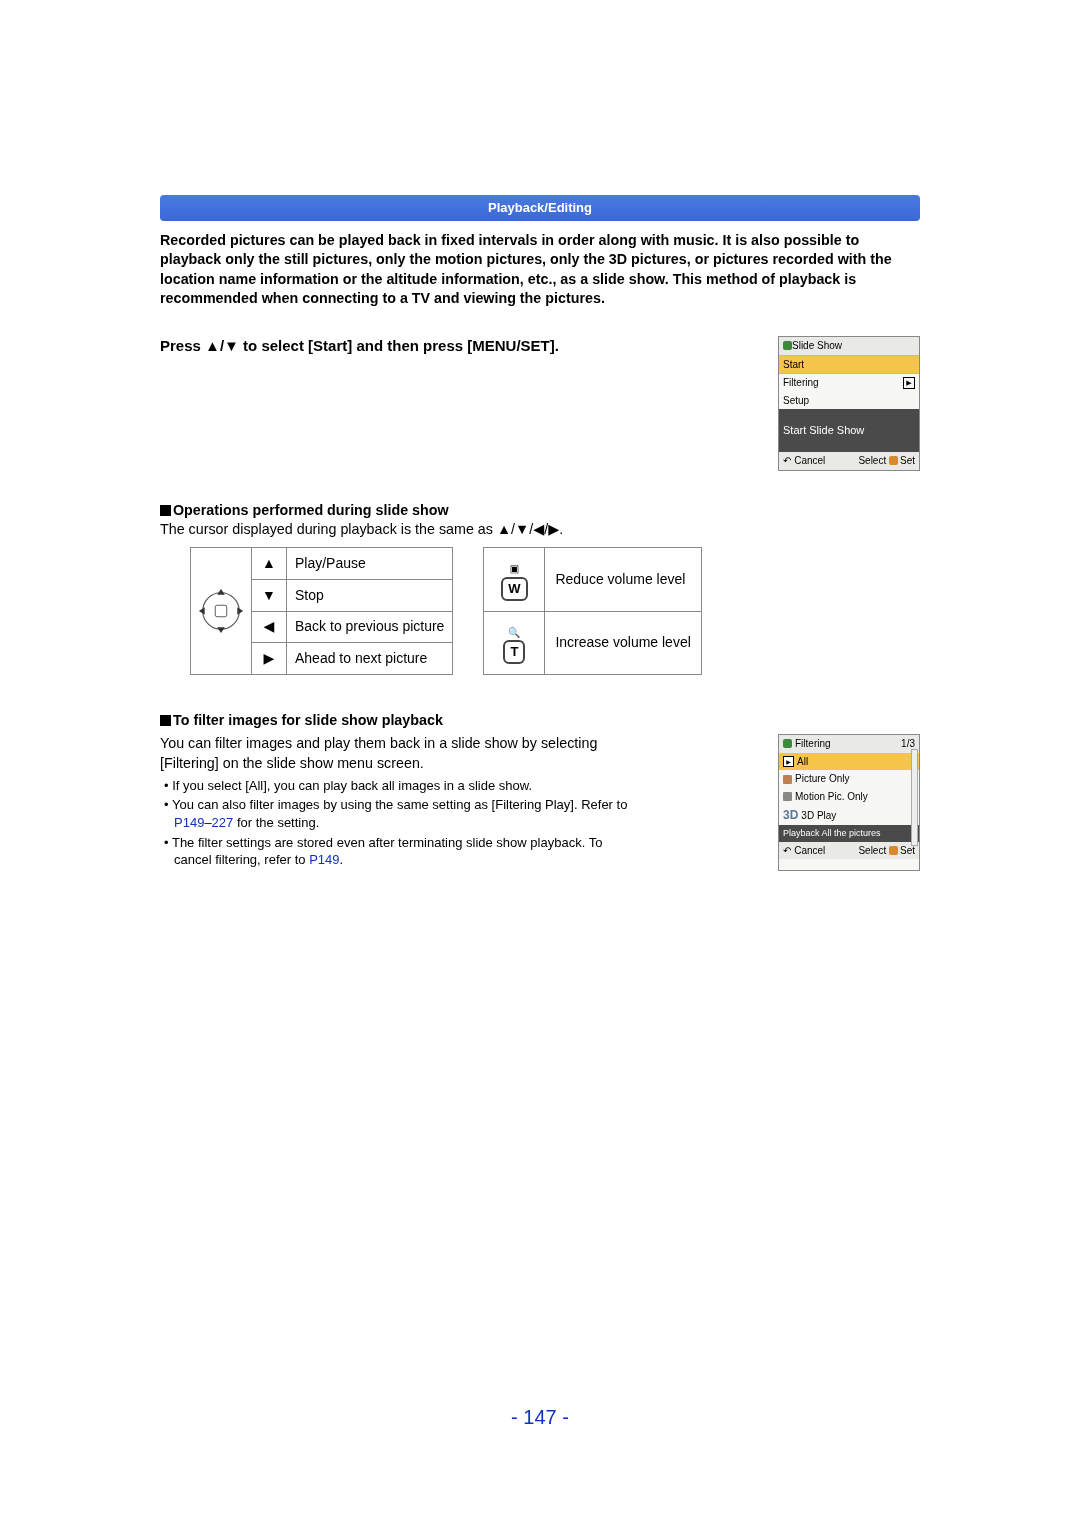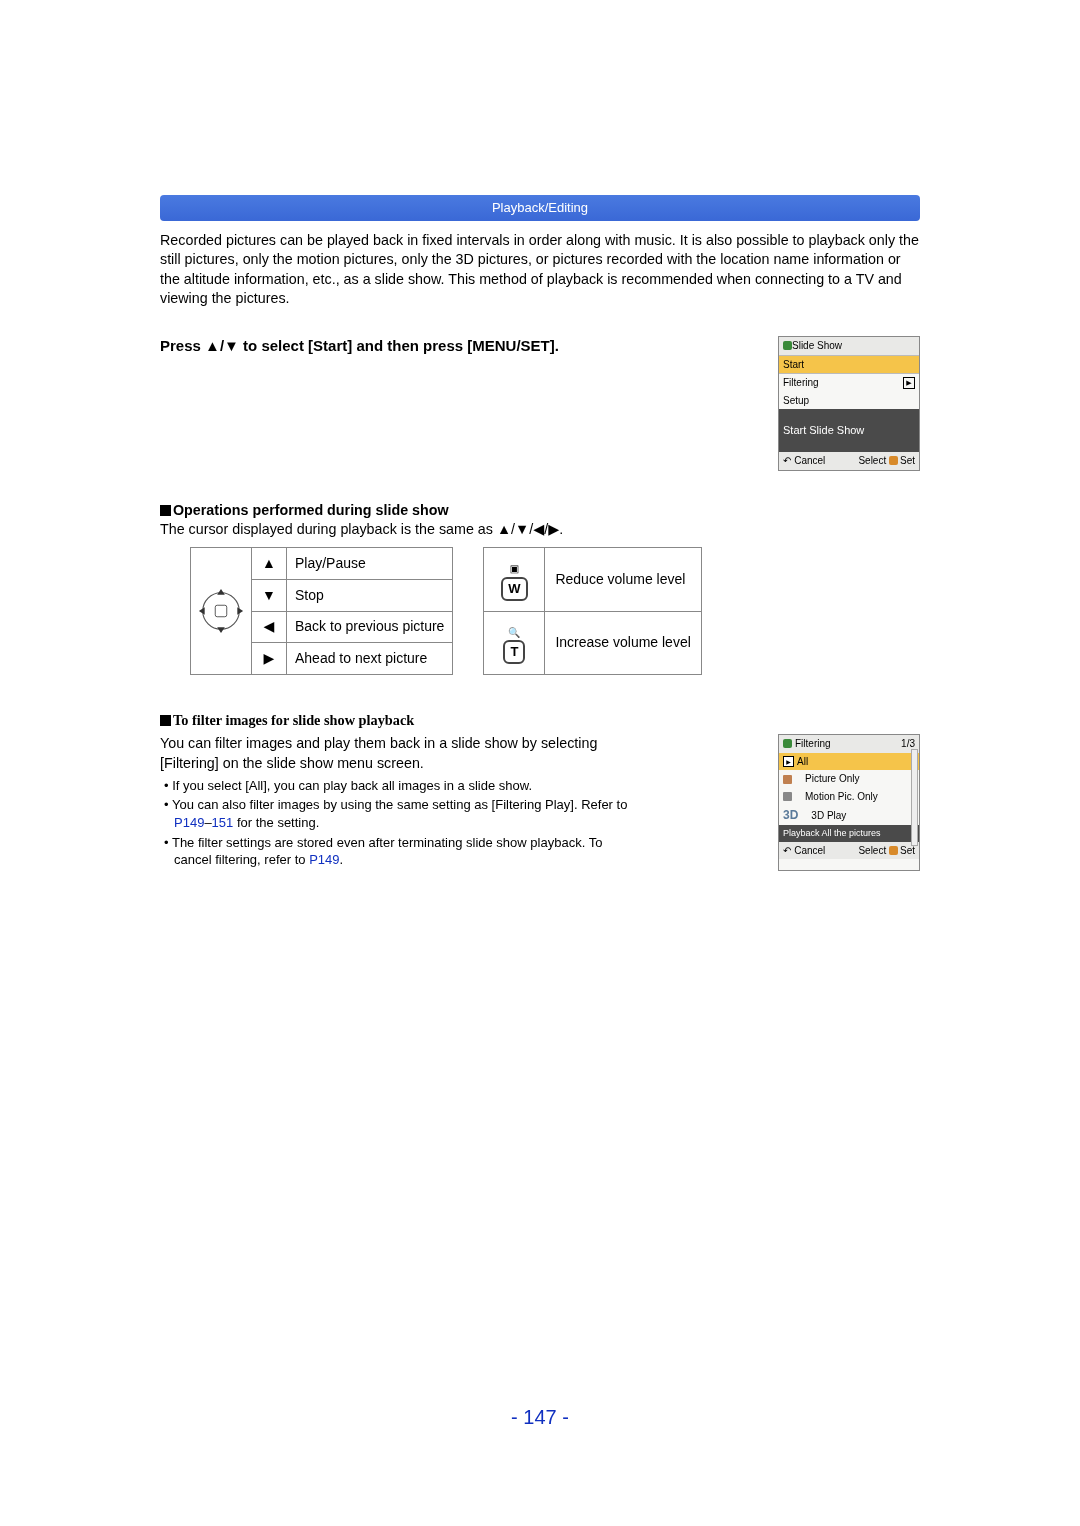--- a/index.html
+++ b/index.html
@@ -20,30 +20,31 @@
   }
   .crumb-bar {
     background: linear-gradient(#4a7ae0,#3a68d6);
     border-radius: 4px;
     height: 26px;
     text-align: center;
     color: #fff;
     font-size: 13px;
     line-height: 26px;
     margin-bottom: 8px;
+    font-weight: bold;
   }
   .section-bar {
     background: #0018d8;
     color: #fff;
     font-weight: bold;
     padding: 4px 8px;
     font-size: 15px;
     border-radius: 2px;
   }
-  .body-text { margin: 10px 0 0 0; }
+  .body-text { margin: 10px 0 0 0; font-weight: bold; }
   .instr-row {
     display: flex;
     justify-content: space-between;
     align-items: flex-start;
     margin-top: 28px;
   }
   .instr-text { font-weight: bold; font-size: 15px; max-width: 460px;}
   .menu-box {
     width: 140px;
     border: 1px solid #888;
@@ -114,21 +115,21 @@
   .bullets li { margin-bottom: 2px; padding-left: 14px; text-indent:-10px;}
   .bullets li::before { content:"• "; }
   a.ref { color: #1030c0; text-decoration:none; }
   .filter-row { display:flex; justify-content:space-between; gap:20px; margin-top:4px;}
   .filter-text { max-width: 470px; }
   .filter-menu { width: 140px; font-size:10px; border:1px solid #888; background:#f7f7f5;}
   .fm-head { background:#e9e9e7; padding:2px 4px; display:flex; justify-content:space-between;}
   .fm-green { width:9px;height:9px;background:#3a8a3a;border-radius:2px;display:inline-block;margin-right:3px;vertical-align:-1px;}
   .fm-sel { background:#f5c44a; padding:2px 4px; display:flex; align-items:center; gap:3px;}
   .fm-play { width:9px;height:9px;border:1px solid #000;display:flex;align-items:center;justify-content:center;font-size:6px;background:#fff;}
-  .fm-item { padding:2px 4px; display:flex; align-items:center; gap:13px;}
+  .fm-item { padding:2px 4px; display:flex; align-items:center; gap:3px;}
   .fm-cam { width:9px;height:9px;background:#c08050;border-radius:1px;}
   .fm-vid { width:9px;height:9px;background:#888;border-radius:1px;}
   .fm-3d  { font-size:12px; color:#5a7a9a; font-weight:bold;}
   .fm-dark { background:#4a4a4a;color:#fff;padding:2px 4px;font-size:9px;}
   .fm-foot { display:flex;justify-content:space-between;padding:2px 4px;background:#e9e9e7;}
   .fm-scroll { position:absolute; right:1px; top:14px; bottom:24px; width:5px; border:1px solid #aaa; background:#eee;}
   .page-num {
     text-align: center;
     font-size: 20px;
     color: #1030c0;
@@ -224,31 +225,31 @@
         <td class="zoom-cell">
           <span style="font-size:10px;">🔍</span><br>
           <span class="zoom-key">T</span>
         </td>
         <td>Increase volume level</td>
       </tr>
     </tbody>
       </table>
   </div>
 
-  <div class="sub-head" style="margin-top:36px;font-family:Liberation Serif, serif;">
+  <div class="sub-head" style="margin-top:36px;">
     <span class="blk-sq"></span><span>To filter images for slide show playback</span>
   </div>
 
   <div class="filter-row">
     <div class="filter-text">
       <div>You can filter images and play them back in a slide show by selecting [Filtering] on the slide show menu screen.</div>
       <ul class="bullets">
         <li>If you select [All], you can play back all images in a slide show.</li>
         <li>
-          <span>You can also filter images by using the same setting as [Filtering Play]. Refer to </span><a href="#" class="ref">P149</a><span>–</span><a href="#" class="ref">151</a><span> for the setting.</span>
+          <span>You can also filter images by using the same setting as [Filtering Play]. Refer to </span><a href="#" class="ref">P149</a><span>–</span><a href="#" class="ref">227</a><span> for the setting.</span>
         </li>
         <li>
           <span>The filter settings are stored even after terminating slide show playback. To cancel filtering, refer to </span><a href="#" class="ref">P149</a><span>.</span>
         </li>
       </ul>
     </div>
 
     <div class="filter-menu" style="position:relative;">
       <div class="fm-head">
         <span><span class="fm-green"></span><span>Filtering</span></span>

